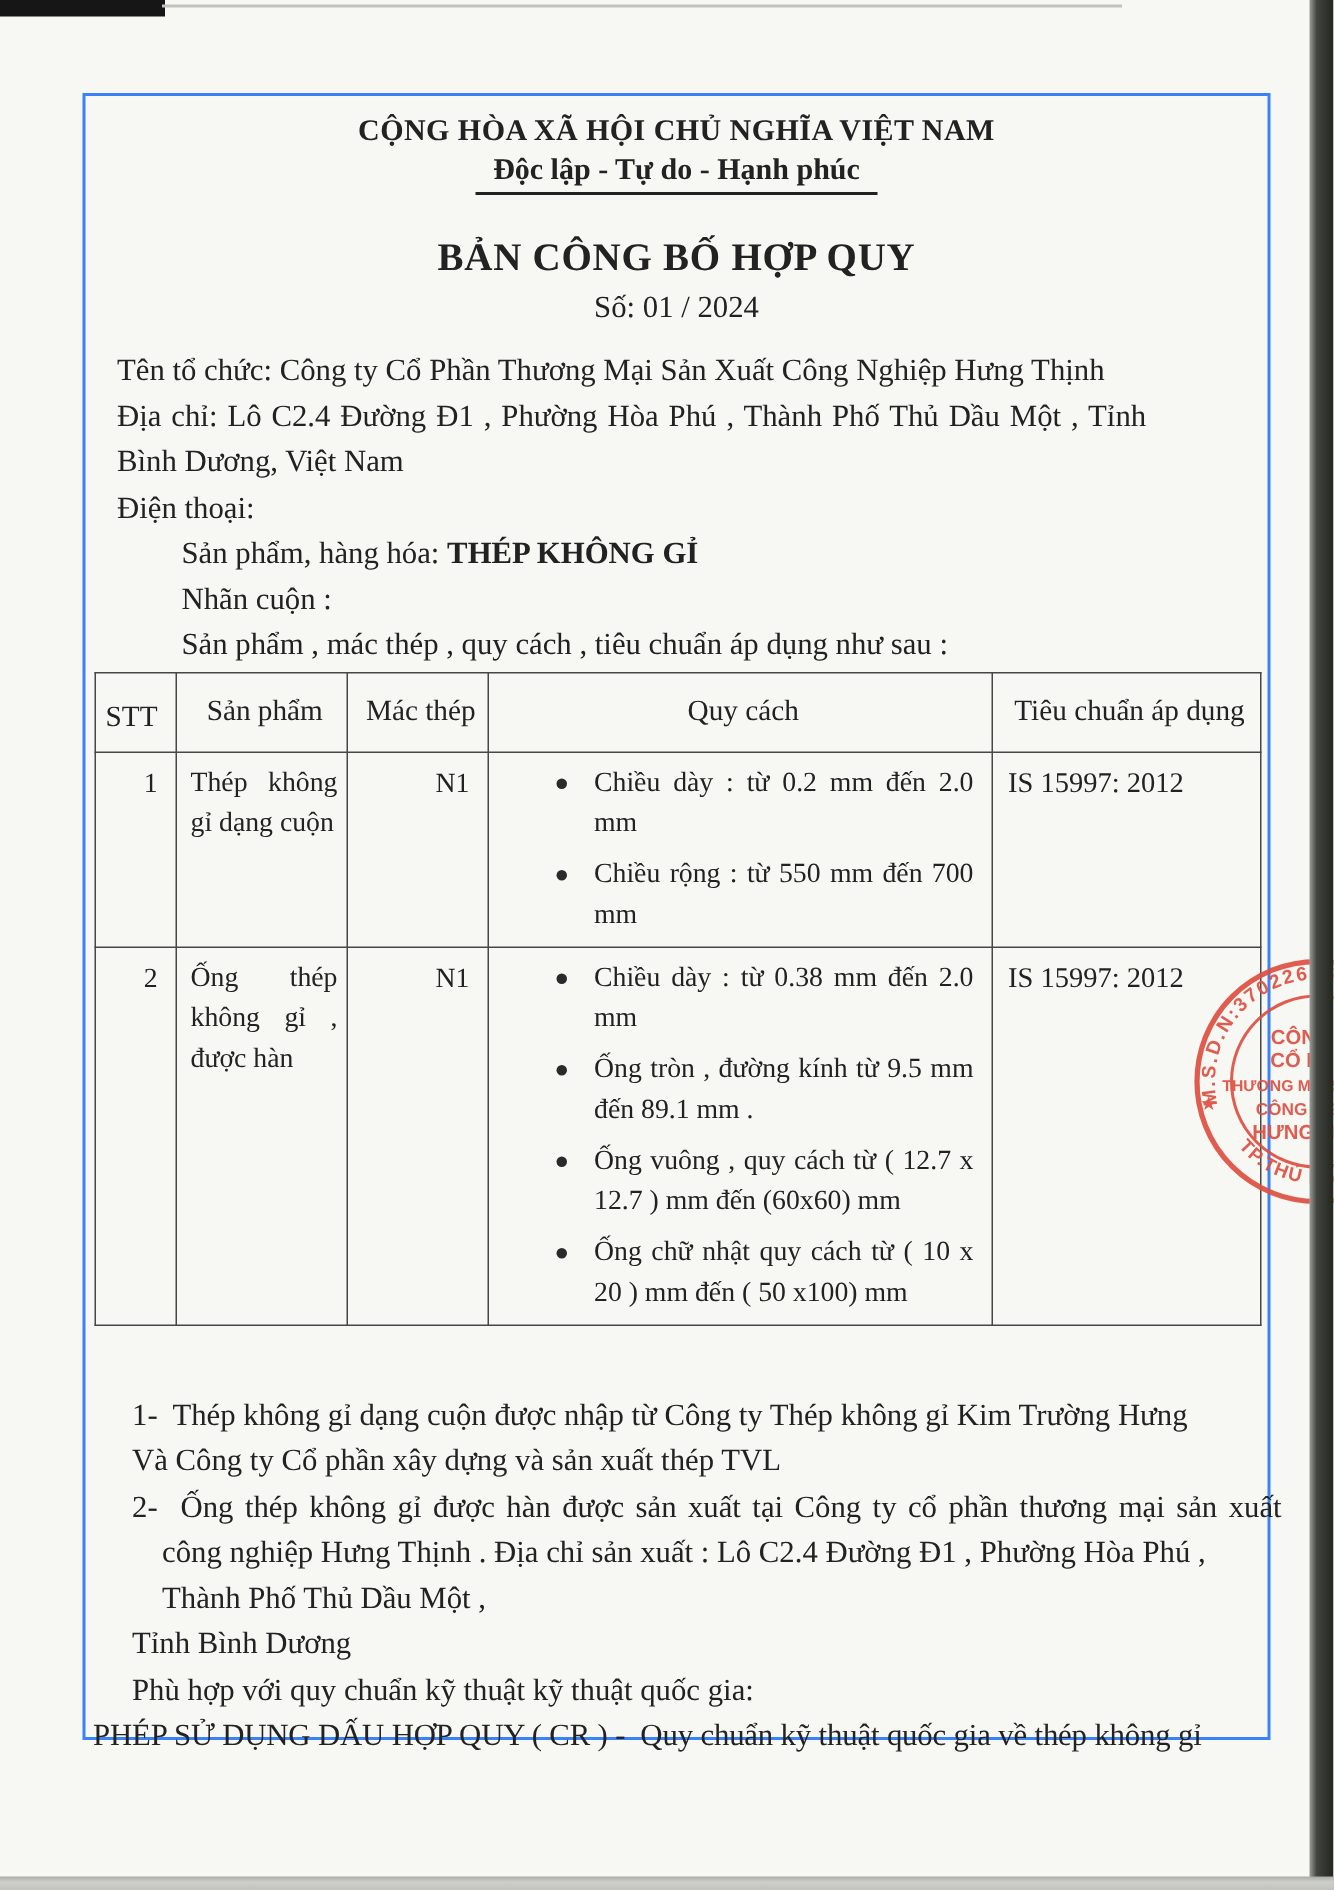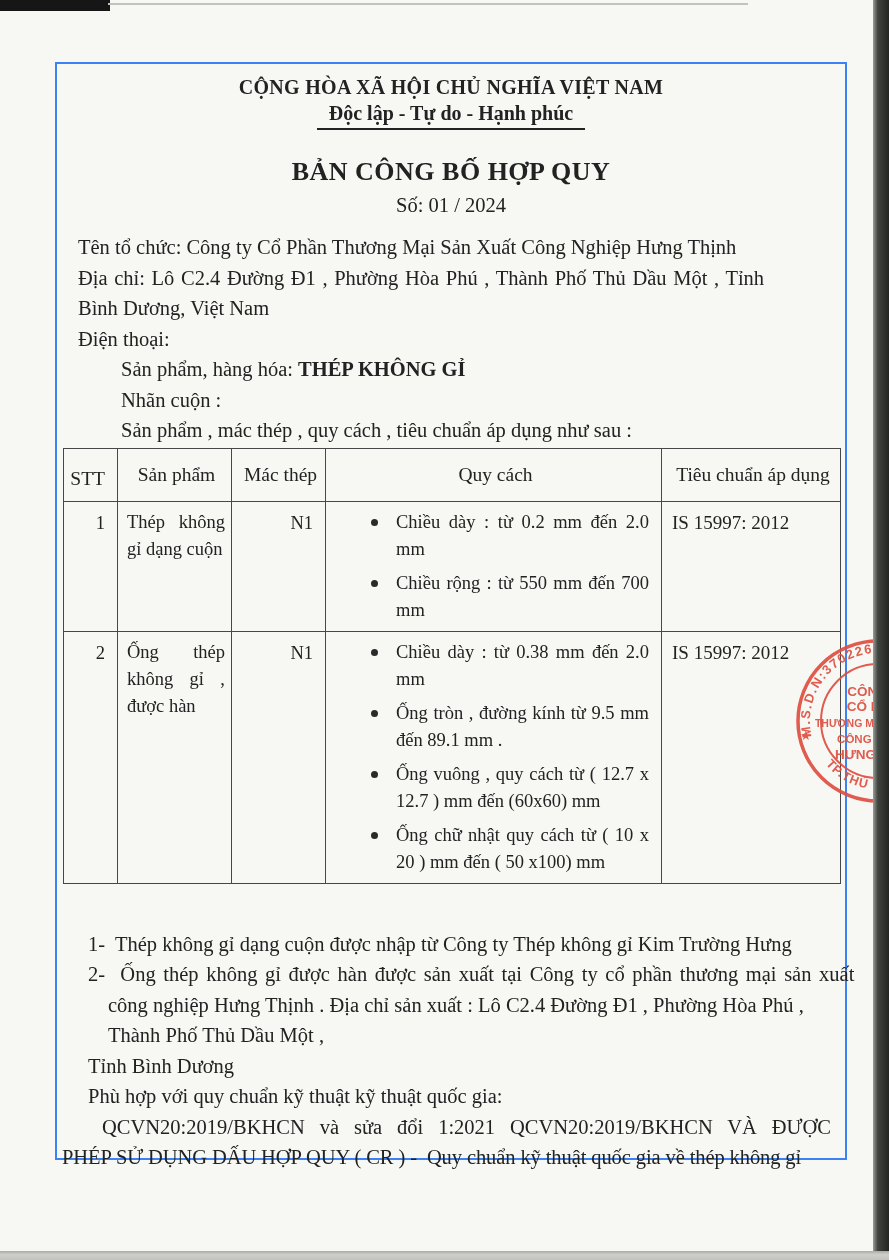--- a/index.html
+++ b/index.html
@@ -125,26 +125,26 @@
         <div class="bullet"><span class="dot"></span><span>Ống vuông , quy cách từ ( 12.7 x 12.7 ) mm đến (60x60) mm</span></div>
         <div class="bullet"><span class="dot"></span><span>Ống chữ nhật quy cách từ ( 10 x 20 ) mm đến ( 50 x100) mm</span></div>
       </td>
       <td class="cell-tc">IS 15997: 2012</td>
     </tr>
   </tbody>
     </table>
 
   <div class="notes">
     <div class="line">1-  Thép không gỉ dạng cuộn được nhập từ Công ty Thép không gỉ Kim Trường Hưng</div>
+    <div class="line">Và Công ty Cổ phần xây dựng và sản xuất thép TVL</div>
     <div class="line wide">2-  Ống thép không gỉ được hàn được sản xuất tại Công ty cổ phần thương mại sản xuất</div>
     <div class="line ind">công nghiệp Hưng Thịnh . Địa chỉ sản xuất : Lô C2.4 Đường Đ1 , Phường Hòa Phú ,</div>
     <div class="line ind">Thành Phố Thủ Dầu Một ,</div>
     <div class="line">Tỉnh Bình Dương</div>
     <div class="line">Phù hợp với quy chuẩn kỹ thuật kỹ thuật quốc gia:</div>
-    <div class="line justify-line">QCVN20:2019/BKHCN và sửa đổi 1:2021 QCVN20:2019/BKHCN VÀ ĐƯỢC</div>
     <div class="line outdent">PHÉP SỬ DỤNG DẤU HỢP QUY ( CR ) -  Quy chuẩn kỹ thuật quốc gia về thép không gỉ</div>
   </div>
 
 </div>
 
 <div class="stamp">
   <svg width="140" height="250" viewBox="0 0 140 250" xmlns="http://www.w3.org/2000/svg">
     <g fill="none" stroke="#de4f40">
       <circle cx="120" cy="118" r="80" stroke-width="3.5"></circle>
       <circle cx="120" cy="118" r="57" stroke-width="2"></circle>

